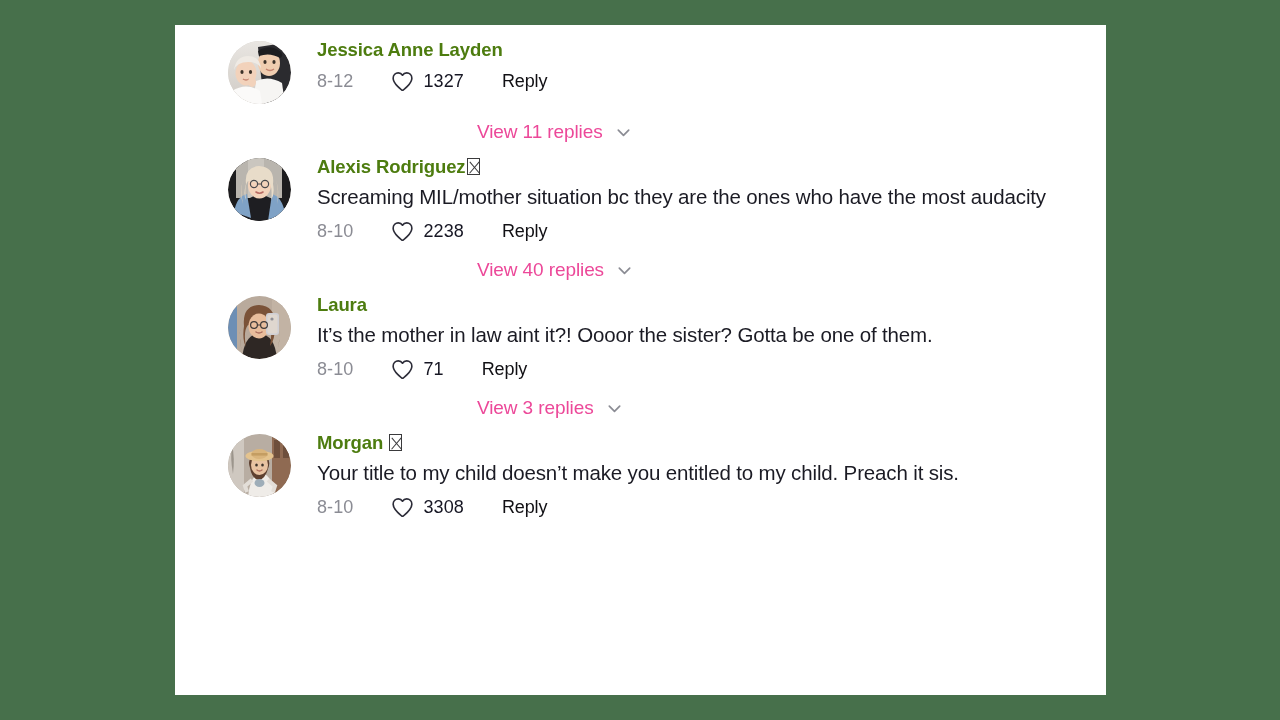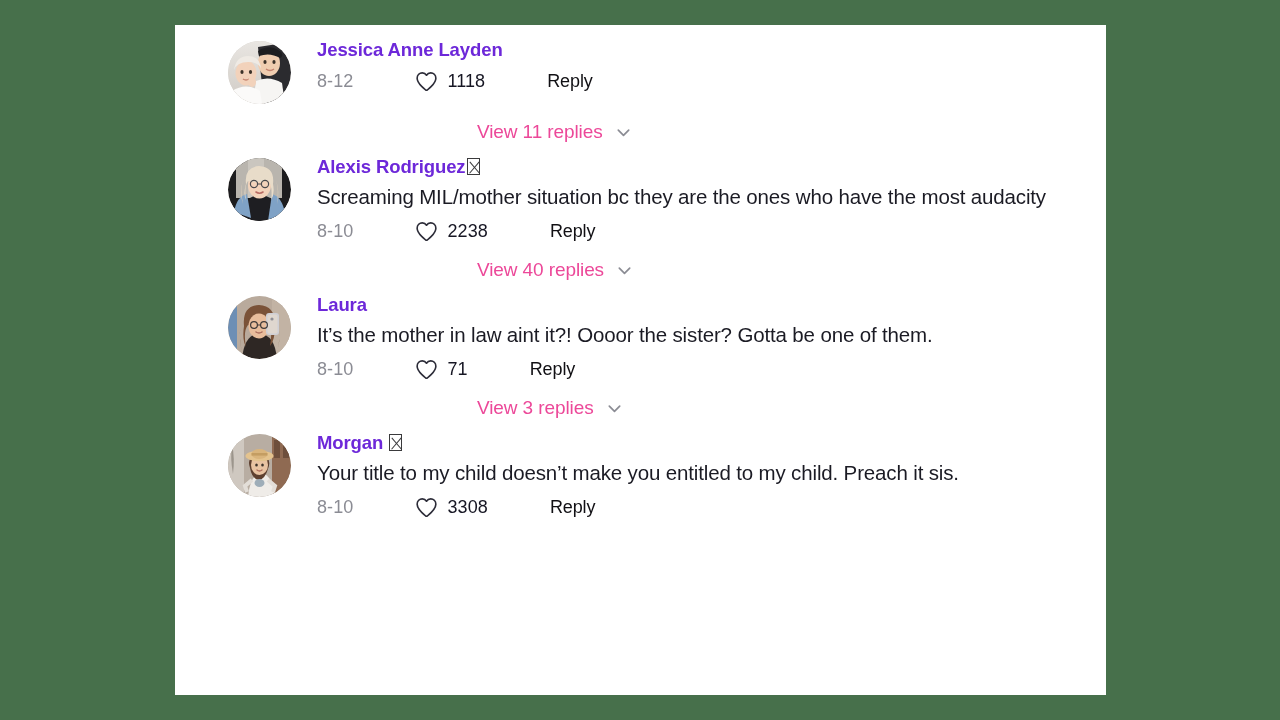--- a/index.html
+++ b/index.html
@@ -56,21 +56,21 @@
 
   .comment-body {
     flex: 1 1 auto;
     padding-left: 26px;
     min-width: 0;
   }
 
   .author {
     font-size: 18.5px;
     font-weight: bold;
-    color: #6d28d9;
+    color: #4d7c0f;
     line-height: 24px;
     letter-spacing: -0.1px;
     white-space: nowrap;
   }
   .tofu {
     display: inline-block;
     width: 13px;
     height: 17px;
     border: 1.4px solid #3a3a3c;
     position: relative;
@@ -99,21 +99,20 @@
     margin-top: 3px;
     max-width: 745px;
   }
 
   .meta {
     display: flex;
     align-items: center;
     margin-top: 9px;
     font-size: 18px;
     color: #161623;
-    gap: 24px;
   }
   .meta .date {
     color: #8b8c94;
     letter-spacing: 0.1px;
   }
   .meta .likes {
     display: flex;
     align-items: center;
     margin-left: 38px;
   }
@@ -193,21 +192,21 @@
         <div class="comment-body">
           <div class="author"><span>Jessica Anne Layden</span></div>
           <div class="meta">
             <span class="date">8-12</span>
             <span class="likes">
               <span class="heart">
                 <svg width="23" height="21" viewBox="0 0 24 22" xmlns="http://www.w3.org/2000/svg">
                   <path d="M12 20.2C11.6 20.2 2.2 13.5 2.2 7.6 2.2 4.3 4.7 2 7.6 2c1.9 0 3.5 1 4.4 2.4C12.9 3 14.5 2 16.4 2c2.9 0 5.4 2.3 5.4 5.6 0 5.9-9.4 12.6-9.8 12.6z" fill="none" stroke="#2c2c38" stroke-width="1.7" stroke-linejoin="round"></path>
                 </svg>
               </span>
-              <span class="like-count">1118</span>
+              <span class="like-count">1327</span>
             </span>
             <span class="reply">Reply</span>
           </div>
         </div>
       </div>
 
       <div class="view-replies">
         <span>View 11 replies</span>
         <span class="chev">
           <svg width="17" height="17" viewBox="0 0 18 18" xmlns="http://www.w3.org/2000/svg">

